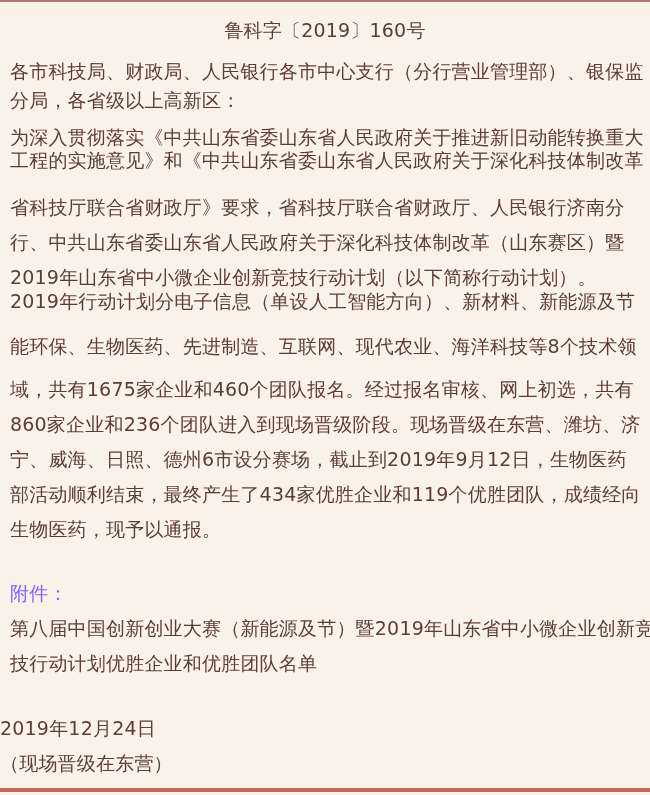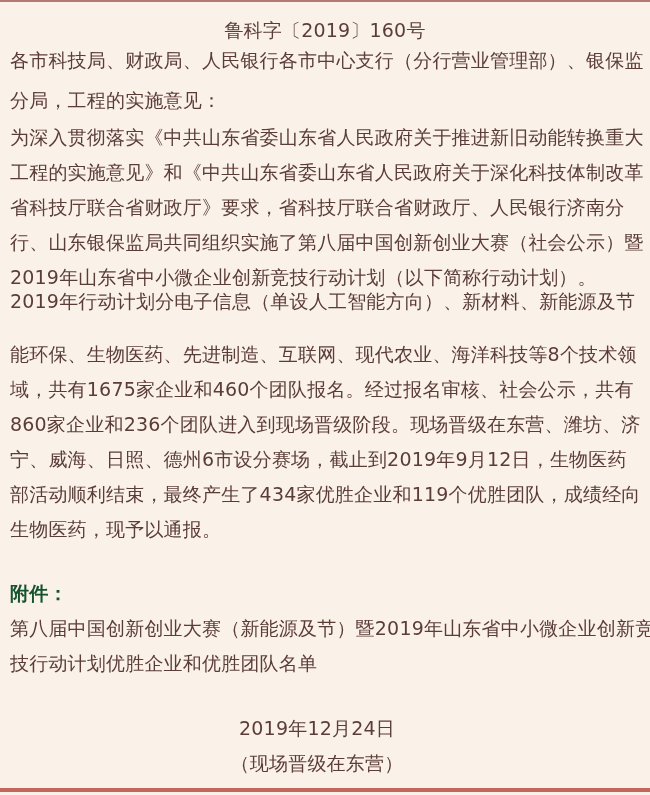--- a/index.html
+++ b/index.html
@@ -12,48 +12,48 @@
   }
   .top-rule { position: absolute; left: 0; top: 0; width: 650px; height: 2px; background: #b27a72; }
   .bottom-rule { position: absolute; left: 0; top: 788px; width: 650px; height: 4px; background: #c4665c; }
   .doc { position: absolute; left: 0; top: 0; width: 650px; }
   .line {
     position: absolute; left: 10px; width: 632px;
     font-size: 19px; line-height: 24px; white-space: nowrap;
     letter-spacing: 0.2px;
   }
   .center { text-align: center; left: 0; width: 650px; }
-  .right { text-align: center; left: 0; width: 634px; }
-  .bold { font-weight: bold; color: #14532d; }
+  .right { text-align: left; left: 0; width: 634px; }
+  .bold { font-weight: normal; color: #8b5cf6; }
 </style>
 </head>
 <body>
 
 <div class="top-rule"></div>
 
 <div class="doc">
   <div class="line center" style="top:18px">鲁科字〔2019〕160号</div>
 
   <div>
-    <div class="line" style="top:48px">各市科技局、财政局、人民银行各市中心支行（分行营业管理部）、银保监</div>
-    <div class="line" style="top:88px">分局，工程的实施意见：</div>
+    <div class="line" style="top:59px">各市科技局、财政局、人民银行各市中心支行（分行营业管理部）、银保监</div>
+    <div class="line" style="top:88px">分局，各省级以上高新区：</div>
   </div>
 
   <div>
     <div class="line" style="top:125px">为深入贯彻落实《中共山东省委山东省人民政府关于推进新旧动能转换重大</div>
-    <div class="line" style="top:160px">工程的实施意见》和《中共山东省委山东省人民政府关于深化科技体制改革</div>
+    <div class="line" style="top:148px">工程的实施意见》和《中共山东省委山东省人民政府关于深化科技体制改革</div>
     <div class="line" style="top:195px">省科技厅联合省财政厅》要求，省科技厅联合省财政厅、人民银行济南分</div>
-    <div class="line" style="top:230px">行、山东银保监局共同组织实施了第八届中国创新创业大赛（社会公示）暨</div>
+    <div class="line" style="top:230px">行、中共山东省委山东省人民政府关于深化科技体制改革（山东赛区）暨</div>
     <div class="line" style="top:265px">2019年山东省中小微企业创新竞技行动计划（以下简称行动计划）。</div>
   </div>
 
   <div>
     <div class="line" style="top:289px">2019年行动计划分电子信息（单设人工智能方向）、新材料、新能源及节</div>
-    <div class="line" style="top:342px">能环保、生物医药、先进制造、互联网、现代农业、海洋科技等8个技术领</div>
-    <div class="line" style="top:377px">域，共有1675家企业和460个团队报名。经过报名审核、社会公示，共有</div>
+    <div class="line" style="top:334px">能环保、生物医药、先进制造、互联网、现代农业、海洋科技等8个技术领</div>
+    <div class="line" style="top:377px">域，共有1675家企业和460个团队报名。经过报名审核、网上初选，共有</div>
     <div class="line" style="top:412px">860家企业和236个团队进入到现场晋级阶段。现场晋级在东营、潍坊、济</div>
     <div class="line" style="top:447px">宁、威海、日照、德州6市设分赛场，截止到2019年9月12日，生物医药</div>
     <div class="line" style="top:482px">部活动顺利结束，最终产生了434家优胜企业和119个优胜团队，成绩经向</div>
     <div class="line" style="top:517px">生物医药，现予以通报。</div>
   </div>
 
   <div>
     <div class="line bold" style="top:581px">附件：</div>
     <div class="line" style="top:616px">第八届中国创新创业大赛（新能源及节）暨2019年山东省中小微企业创新竞</div>
     <div class="line" style="top:651px">技行动计划优胜企业和优胜团队名单</div>

